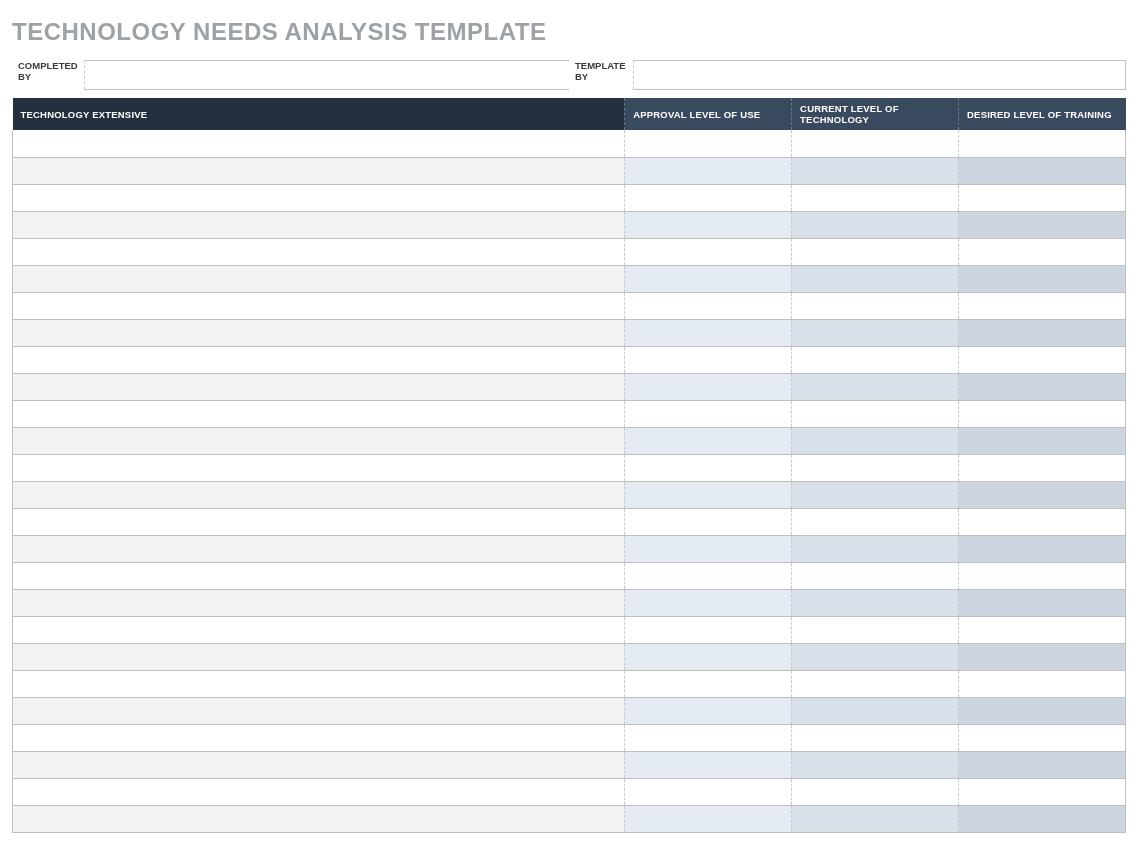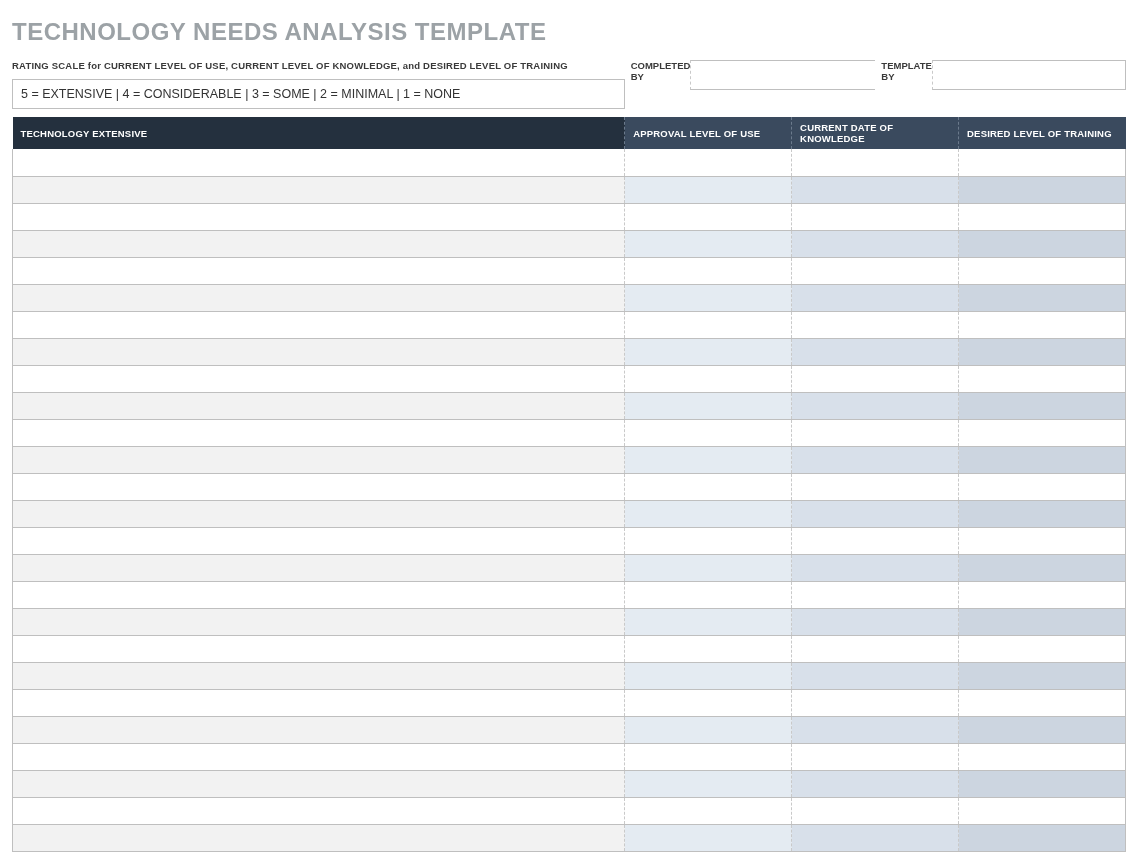--- a/index.html
+++ b/index.html
@@ -122,44 +122,40 @@
   .row-odd .c-use   { background: #ffffff; }
   .row-odd .c-know  { background: #ffffff; }
   .row-odd .c-train { background: #ffffff; }
 </style>
 </head>
 <body>
 
 <h1 class="title">TECHNOLOGY NEEDS ANALYSIS TEMPLATE</h1>
 
 <div class="meta-row">
-  <div class="rating-block">
-    <div class="rating-label">RATING SCALE for CURRENT LEVEL OF USE, CURRENT LEVEL OF KNOWLEDGE, and DESIRED LEVEL OF TRAINING</div>
-    <div class="rating-scale-box">5 = EXTENSIVE   |   4 = CONSIDERABLE   |   3 = SOME   |   2 = MINIMAL   |   1 = NONE</div>
-  </div>
   <div class="signoff-block">
     <div class="signoff-col">
       <div class="signoff-label">COMPLETED BY</div>
       <input class="signoff-input" value="" style="">
     </div>
     <div class="signoff-col">
       <div class="signoff-label">TEMPLATE BY</div>
       <input class="signoff-input" value="" style="">
     </div>
   </div>
 </div>
 
 <div class="spacer"></div>
 
 <table class="table">
   <thead>
     <tr>
       <th class="col-tech">TECHNOLOGY EXTENSIVE</th>
       <th class="col-level">APPROVAL LEVEL OF USE</th>
-      <th class="col-level">CURRENT DATE OF KNOWLEDGE</th>
+      <th class="col-level">CURRENT LEVEL OF TECHNOLOGY</th>
       <th class="col-level">DESIRED LEVEL OF TRAINING</th>
     </tr>
   </thead>
   <tbody id="table-body">
       <tr class="row-odd">
         <td class="c-tech"><input class="cell-input" style=""></td>
         <td class="c-use col-divider"><input class="cell-input" style=""></td>
         <td class="c-know col-divider"><input class="cell-input" style=""></td>
         <td class="c-train col-divider"><input class="cell-input" style=""></td>
       </tr>

